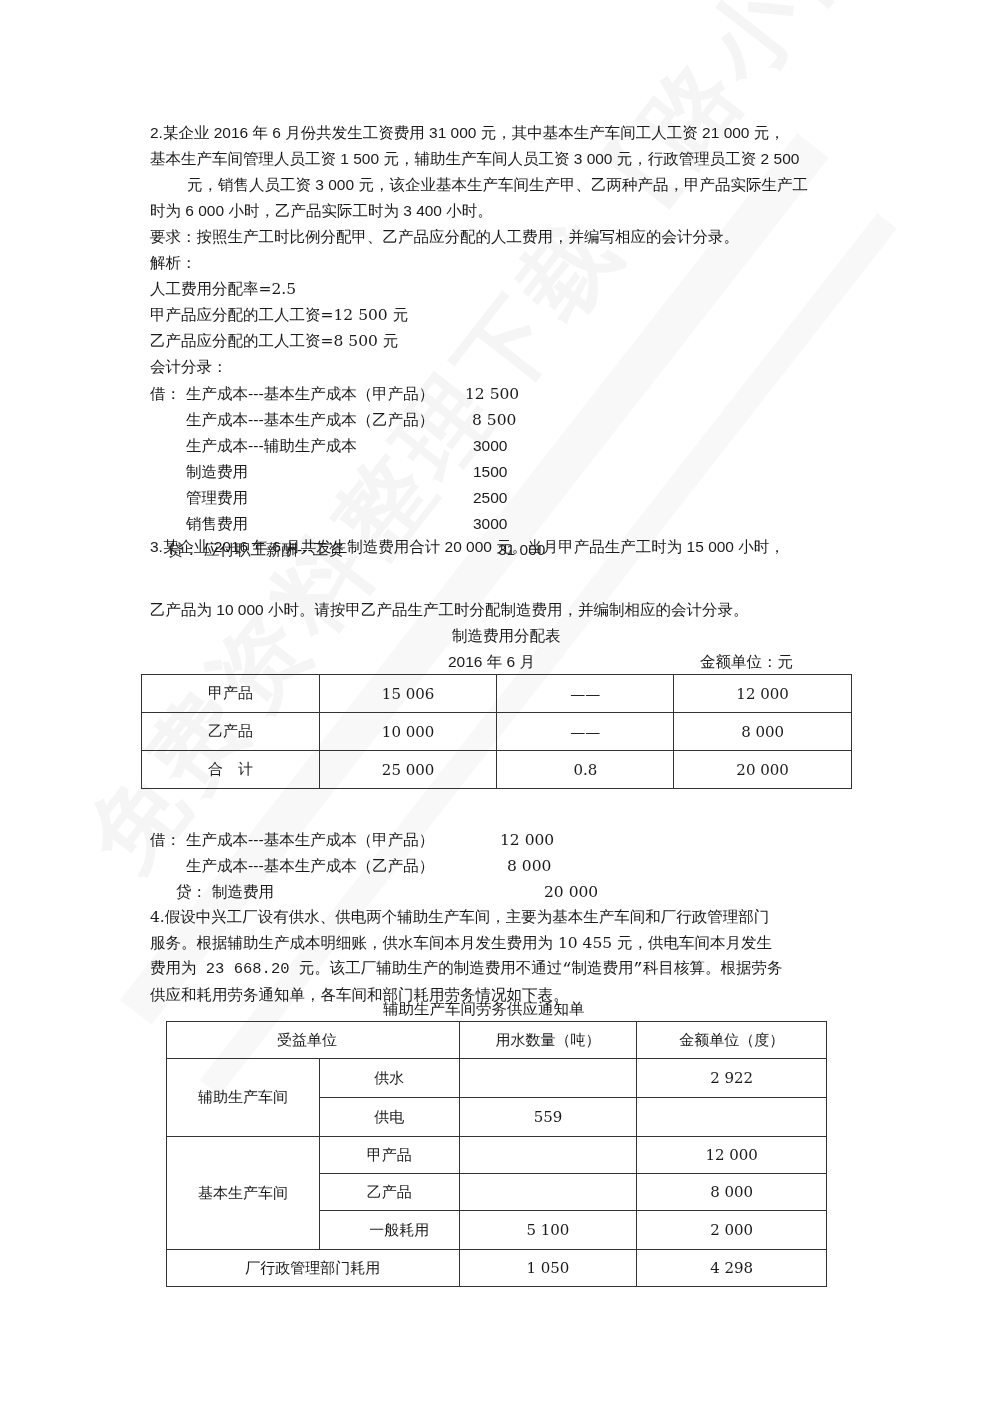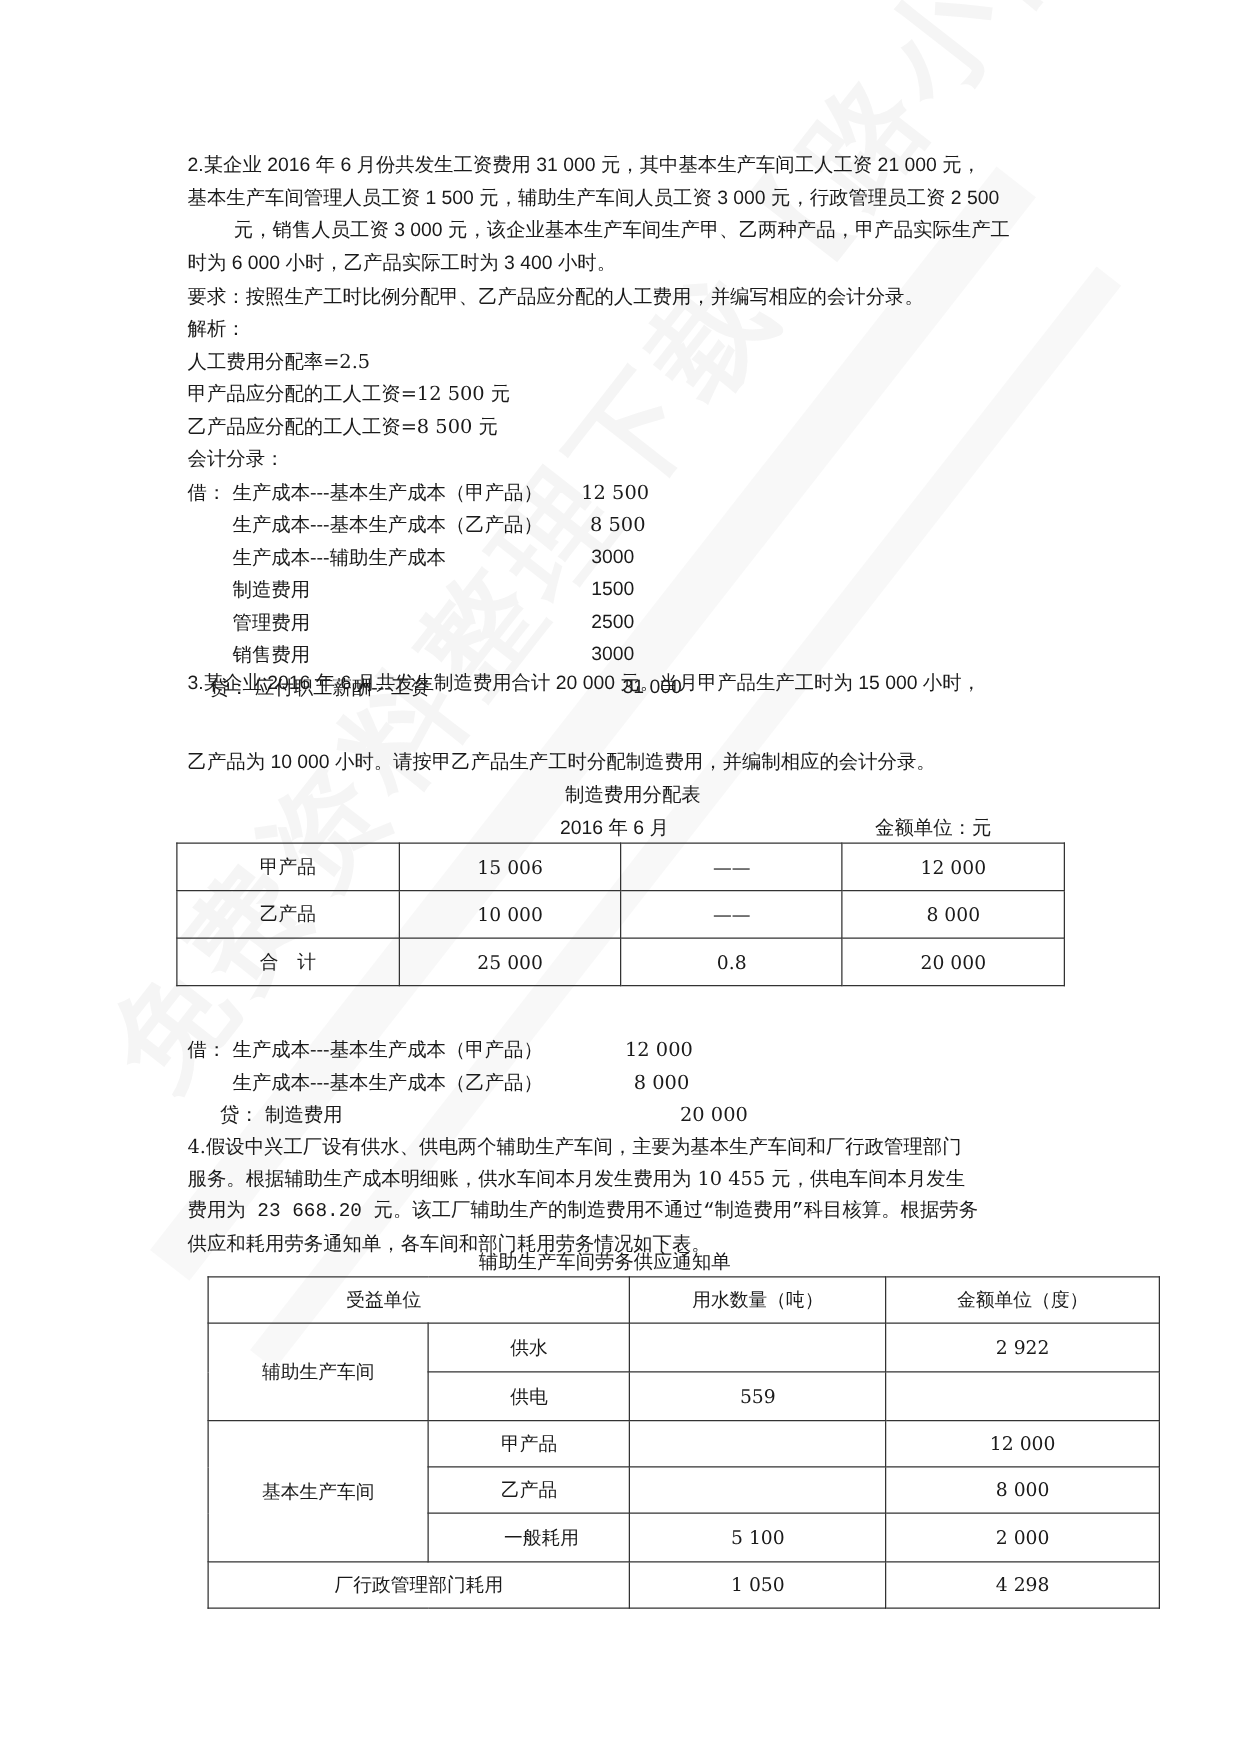--- a/index.html
+++ b/index.html
@@ -15,21 +15,21 @@
     pointer-events: none; z-index: 0;
   }
   .stripe { position: absolute; background: rgba(200,200,200,0.12); transform: rotate(-52deg); transform-origin: left top; z-index: 0; }
   .line { position: absolute; font-size: 15.5px; line-height: 26px; white-space: nowrap; z-index: 1; }
   .sans { font-family: "Liberation Sans", "DejaVu Sans", sans-serif; }
   .num { font-family: "Liberation Sans", sans-serif; }
   table { position: absolute; border-collapse: collapse; z-index: 1; font-size: 15px; }
   td { border: 1px solid #333; text-align: center; padding: 0; }
   #t1 { left: 141px; top: 674px; width: 711px; }
   #t1 td { height: 37px; }
-  #t2 { left: 166px; top: 1021px; width: 762px; border-radius: 27px; }
+  #t2 { left: 166px; top: 1021px; width: 661px; border-radius: 27px; }
   #t2 td { height: 36px; }
   .caption { position: absolute; font-size: 15.5px; z-index: 1; white-space: nowrap; }
 </style>
 </head>
 <body>
 
 <div class="stripe" style="left:120px;top:1000px;width:1100px;height:40px;"></div>
 <div class="stripe" style="left:200px;top:1080px;width:1100px;height:25px;"></div>
 <div class="watermark">免费资料整理下载【路小彻】APP</div>
 

